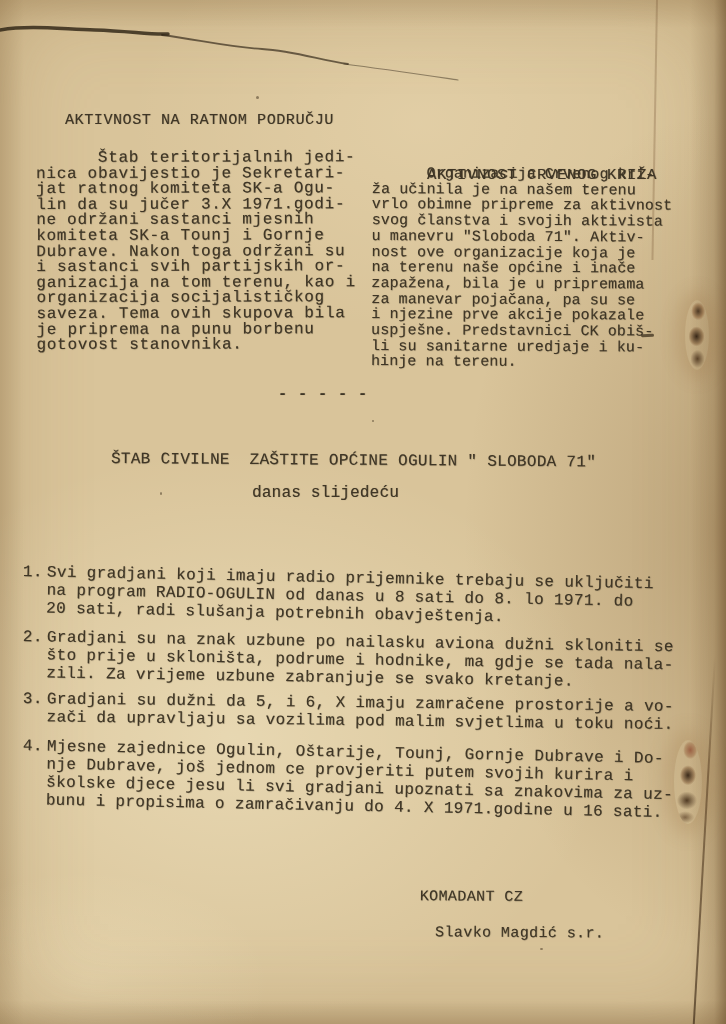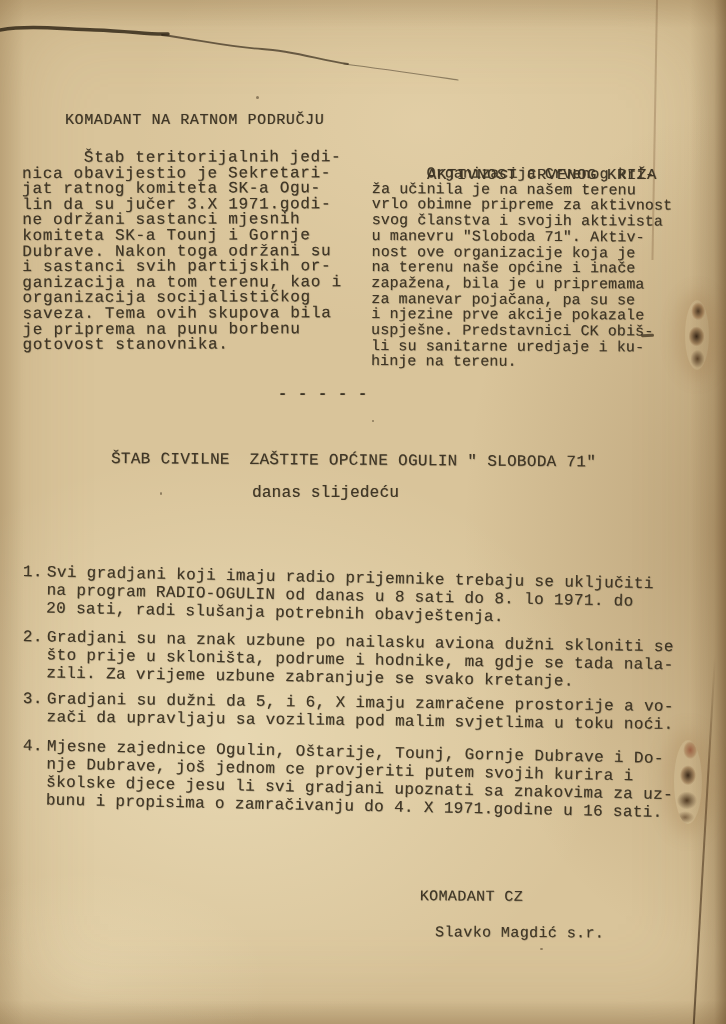--- a/index.html
+++ b/index.html
@@ -16,21 +16,21 @@
       linear-gradient(to left, rgba(86,60,30,.55) 0px, rgba(96,68,36,.20) 12px, rgba(96,68,36,0) 36px),
       linear-gradient(to right, rgba(120,92,54,.22) 0px, rgba(120,92,54,0) 24px),
       linear-gradient(to bottom, rgba(130,100,58,.22) 0px, rgba(130,100,58,0) 28px),
       linear-gradient(to top, rgba(110,82,46,.28) 0px, rgba(110,82,46,0) 24px);
     box-shadow: inset 0 0 90px rgba(140,105,60,.32);
   }
   .txt{
     position:absolute;white-space:pre;
     text-shadow: 0.5px 0.4px 0.7px rgba(62,52,36,.55);
   }
-  .body-left{left:22px;top:151px;font-size:16px;letter-spacing:0.7px;line-height:15.6px;transform:rotate(-0.15deg);transform-origin:left top;}
+  .body-left{left:36px;top:151px;font-size:16px;letter-spacing:0.7px;line-height:15.6px;transform:rotate(-0.15deg);transform-origin:left top;}
   .title-left{left:65px;top:112px;font-size:15px;letter-spacing:0.6px;}
   .body-right{left:372px;top:166px;font-size:15px;letter-spacing:0.1px;line-height:15.7px;transform:rotate(0.3deg);transform-origin:left top;}
   .title-right{left:427px;top:126px;font-size:15.5px;letter-spacing:0.7px;margin-top:40px;}
   .divider{left:278px;top:386px;font-size:15px;font-weight:700;letter-spacing:1px;}
   .issuer{left:111px;top:450px;font-size:16px;letter-spacing:0.3px;transform:rotate(0.4deg);transform-origin:left top;}
   .intro{left:252px;top:484px;font-size:16px;letter-spacing:0.2px;}
   .notice-title{left:250px;top:505px;font-size:16px;letter-spacing:2px;}
   .item{position:absolute;left:23px;display:flex;transform-origin:left top;}
   .item .num{width:24px;font-size:16px;letter-spacing:0.4px;line-height:18px;white-space:pre;text-shadow:0.5px 0.4px 0.7px rgba(62,52,36,.55);}
   .item .lines{font-size:16px;letter-spacing:0.35px;line-height:18px;white-space:pre;text-shadow:0.5px 0.4px 0.7px rgba(62,52,36,.55);}
@@ -84,21 +84,21 @@
   <div id="stain-right-top" class="artifact"></div>
   <div id="stain-right-bottom" class="artifact"></div>
   <div id="margin-dash" class="artifact"></div>
   <div id="fold-line" class="artifact"></div>
   <div id="crease-right" class="artifact"></div>
   <div id="speck-1" class="speck"></div>
   <div id="speck-2" class="speck"></div>
   <div id="speck-3" class="speck"></div>
   <div id="speck-4" class="speck"></div>
 
-  <div class="txt title-left">KOMADANT NA RATNOM PODRUČJU</div>
+  <div class="txt title-left">AKTIVNOST NA RATNOM PODRUČJU</div>
   <div class="txt body-left">      Štab teritorijalnih jedi-
 nica obavijestio je Sekretari-
 jat ratnog komiteta SK-a Ogu-
 lin da su jučer 3.X 1971.godi-
 ne održani sastanci mjesnih
 komiteta SK-a Tounj i Gornje
 Dubrave. Nakon toga održani su
 i sastanci svih partijskih or-
 ganizacija na tom terenu, kao i
 organizacija socijalističkog

